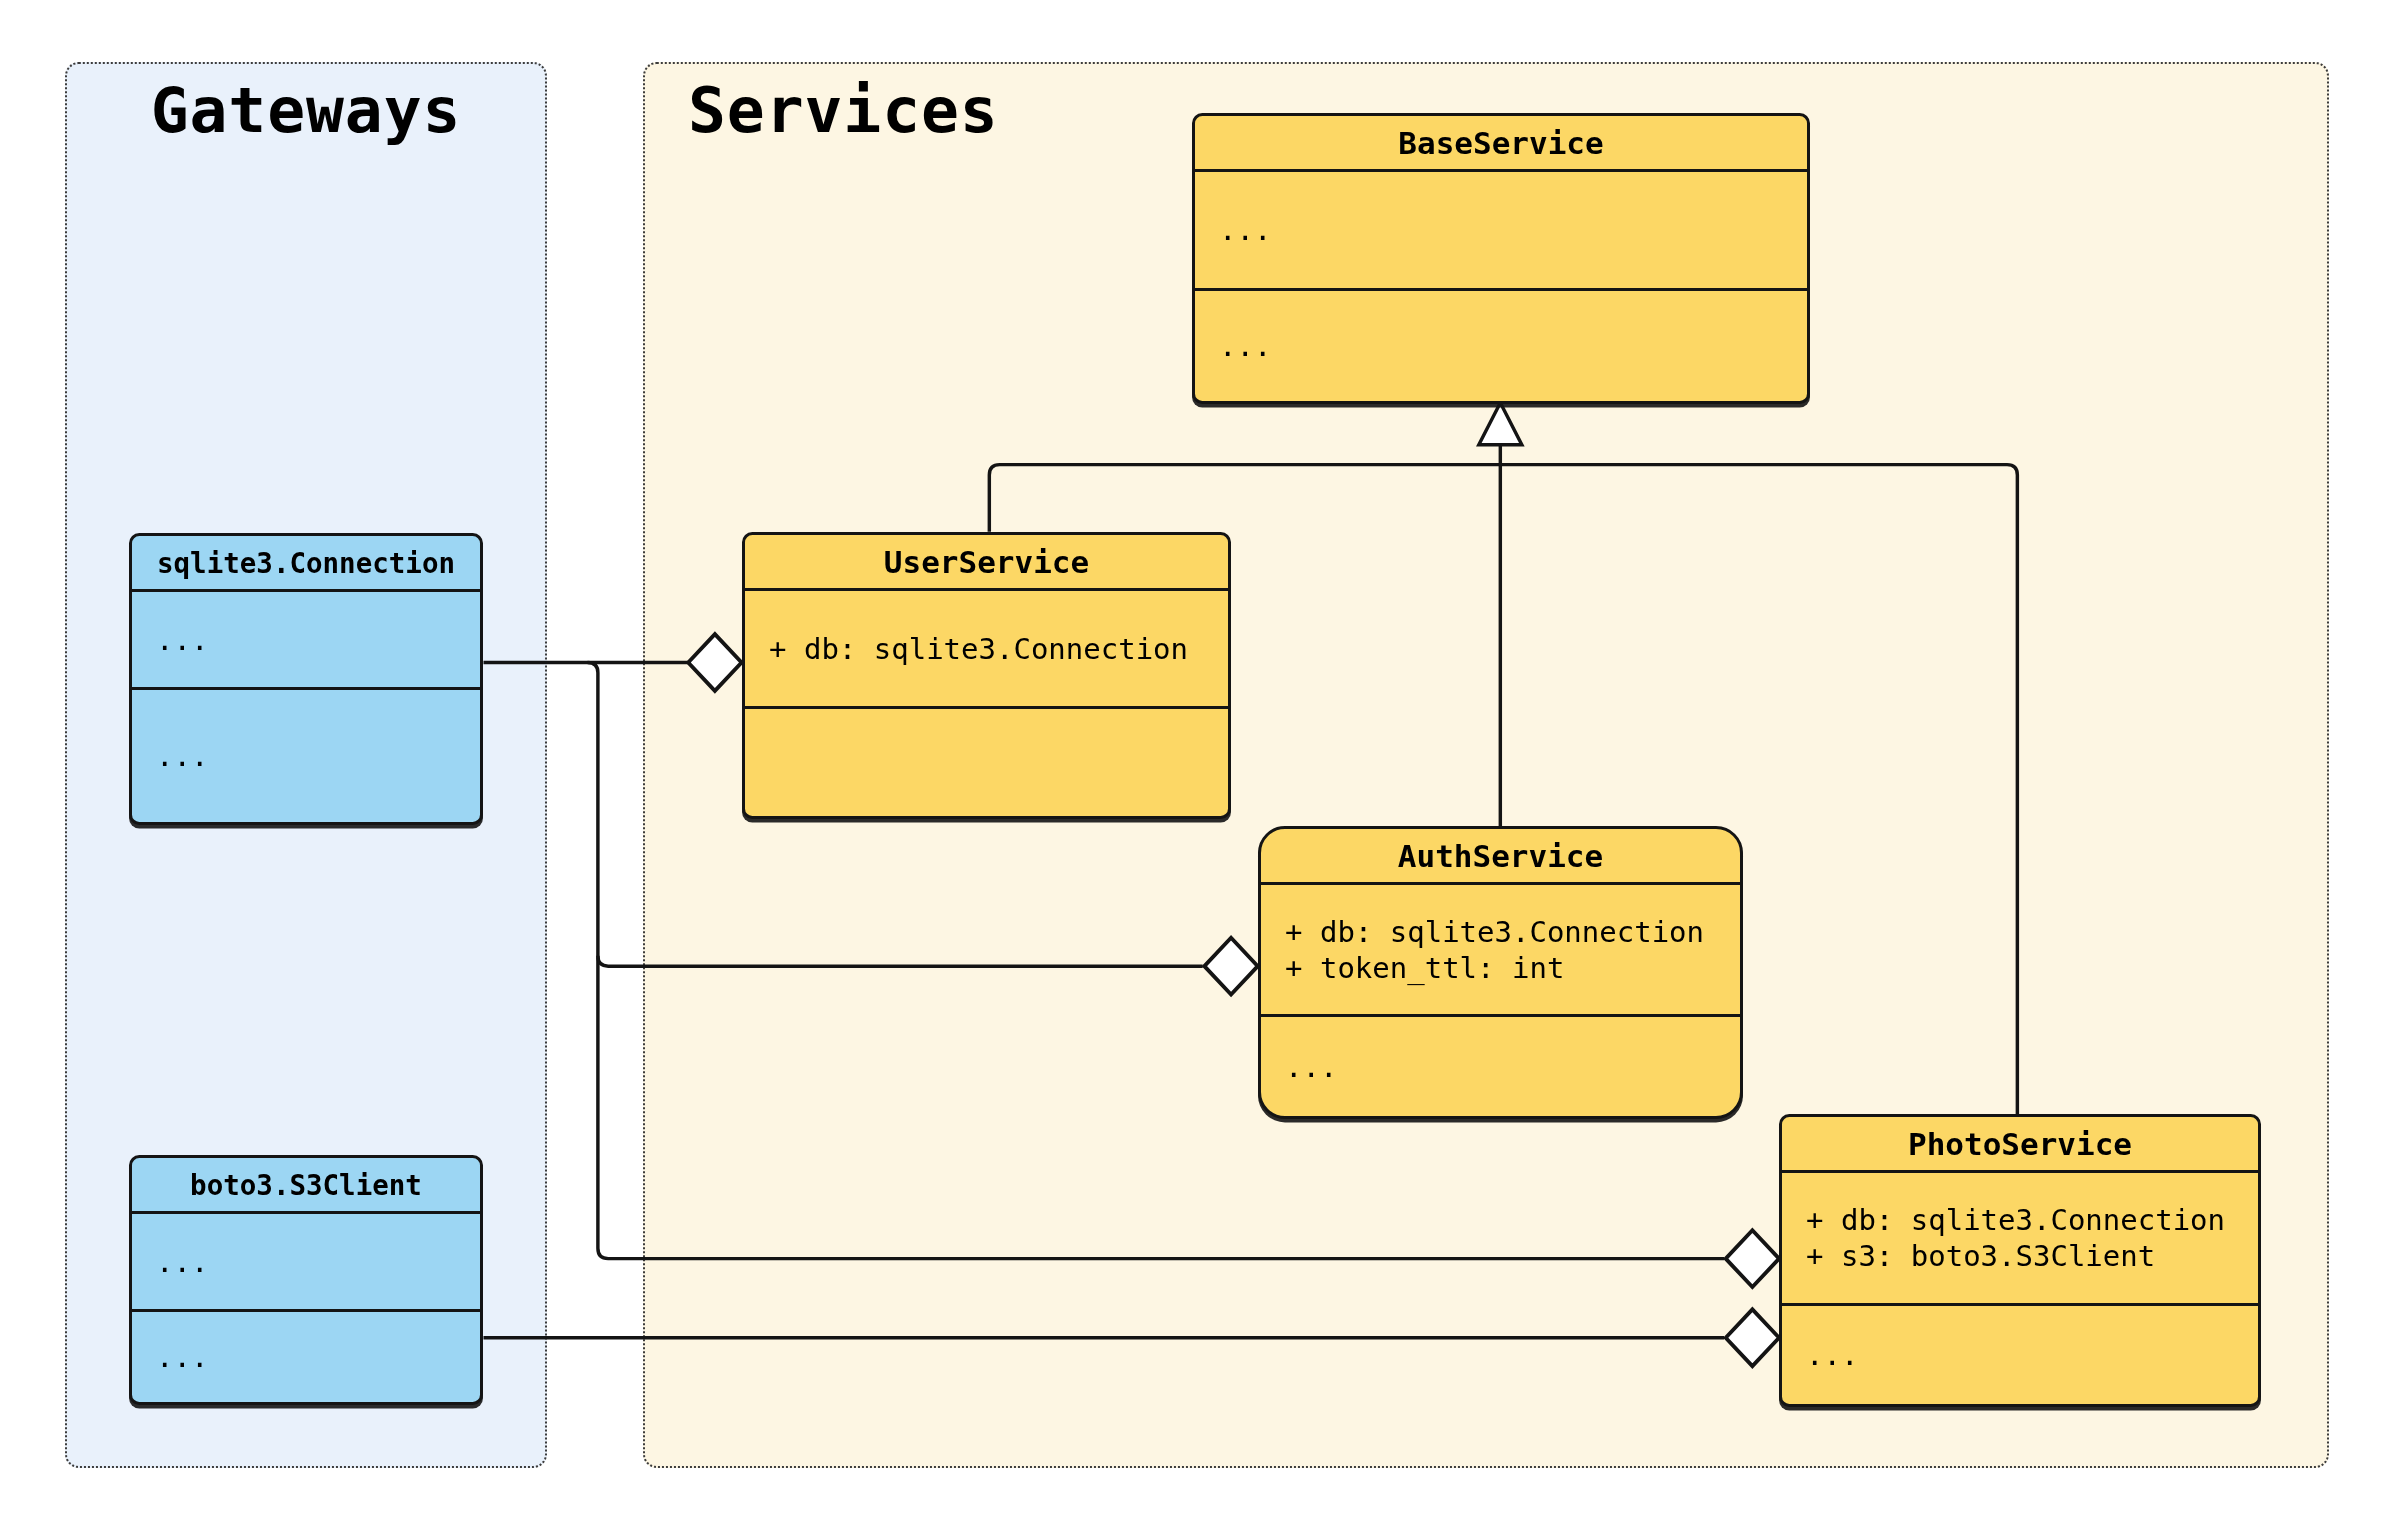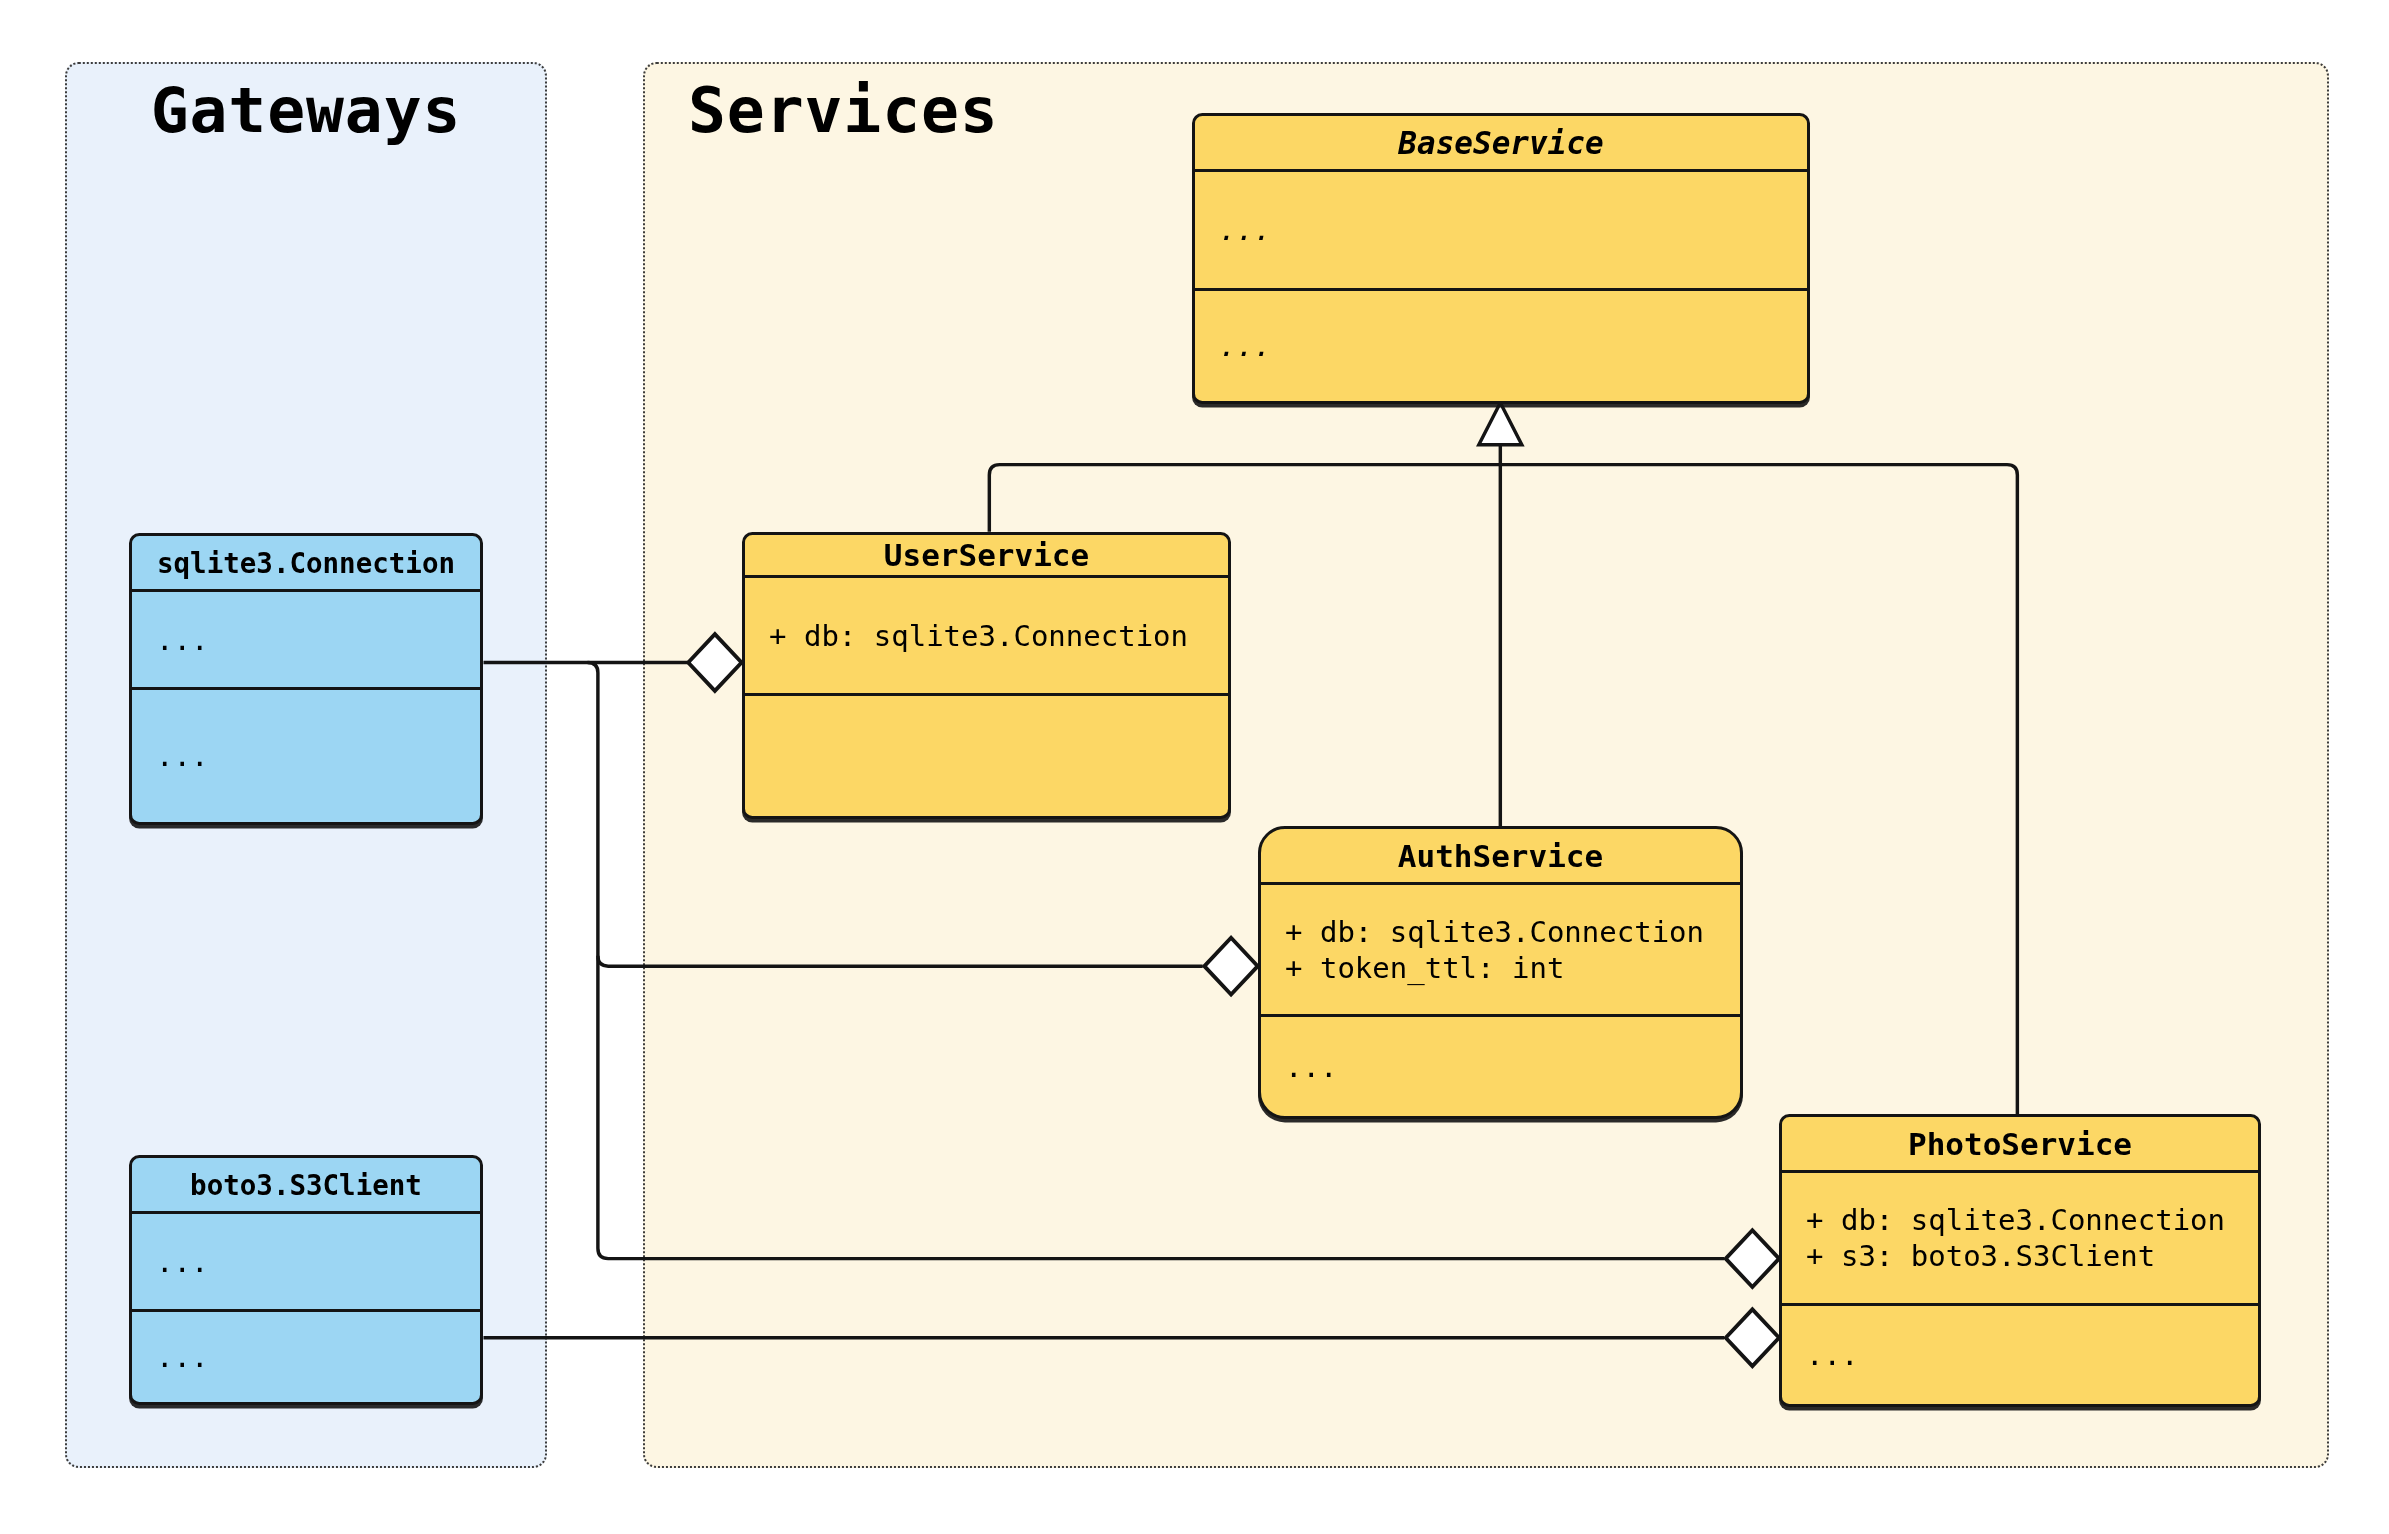--- a/index.html
+++ b/index.html
@@ -116,32 +116,32 @@
   <div class="uml-class blue" style="left:129px;top:1155px;width:354px;height:250px;">
     <div class="uml-title" style="height:53px;">boto3.S3Client</div>
     <div class="compartment" style="height:98px;">
       <div class="uml-line">...</div>
     </div>
     <div class="compartment grow">
       <div class="uml-line">...</div>
     </div>
   </div>
 
-  <div class="uml-class yellow" style="left:1192px;top:113px;width:618px;height:291px;font-style:italic;">
+  <div class="uml-class yellow" style="left:1192px;top:113px;width:618px;height:291px;">
     <div class="uml-title" style="height:53px;">BaseService</div>
     <div class="compartment" style="height:119px;">
       <div class="uml-line">...</div>
     </div>
     <div class="compartment grow">
       <div class="uml-line">...</div>
     </div>
   </div>
 
   <div class="uml-class yellow" style="left:742px;top:532px;width:489px;height:287px;">
-    <div class="uml-title" style="height:40px;">UserService</div>
+    <div class="uml-title" style="height:53px;">UserService</div>
     <div class="compartment" style="height:118px;">
       <div class="uml-line">+ db: sqlite3.Connection</div>
     </div>
     <div class="compartment grow"></div>
   </div>
 
   <div class="uml-class yellow" style="left:1258px;top:826px;width:485px;height:293px;border-radius:27px;">
     <div class="uml-title" style="height:53px;">AuthService</div>
     <div class="compartment" style="height:132px;">
       <div class="uml-line">+ db: sqlite3.Connection</div>

